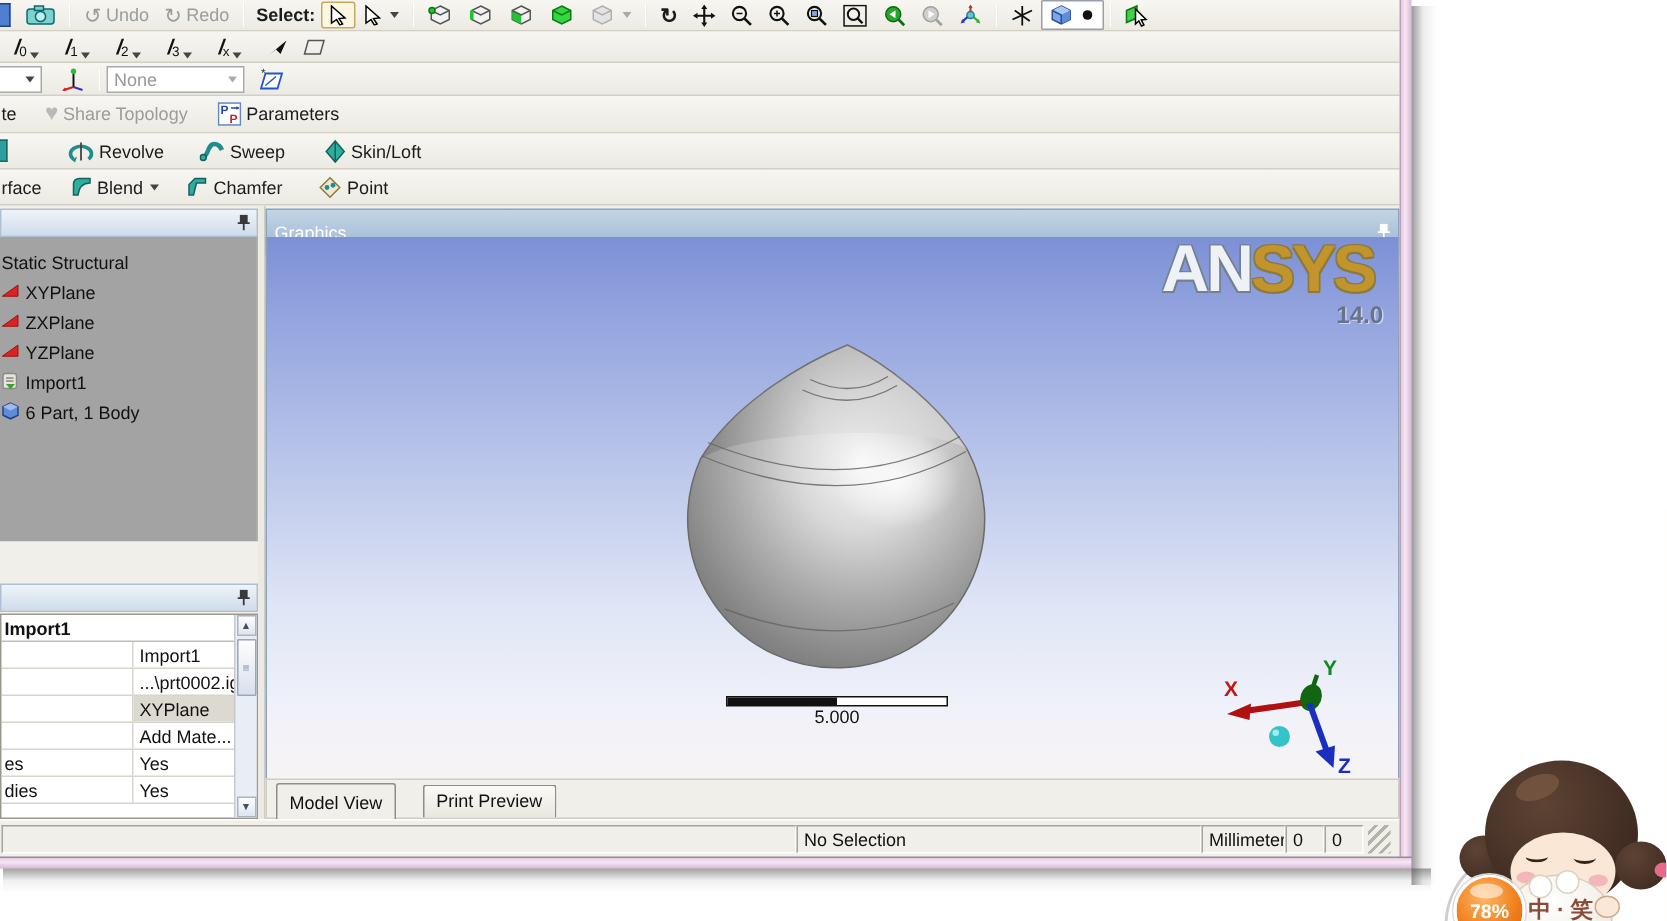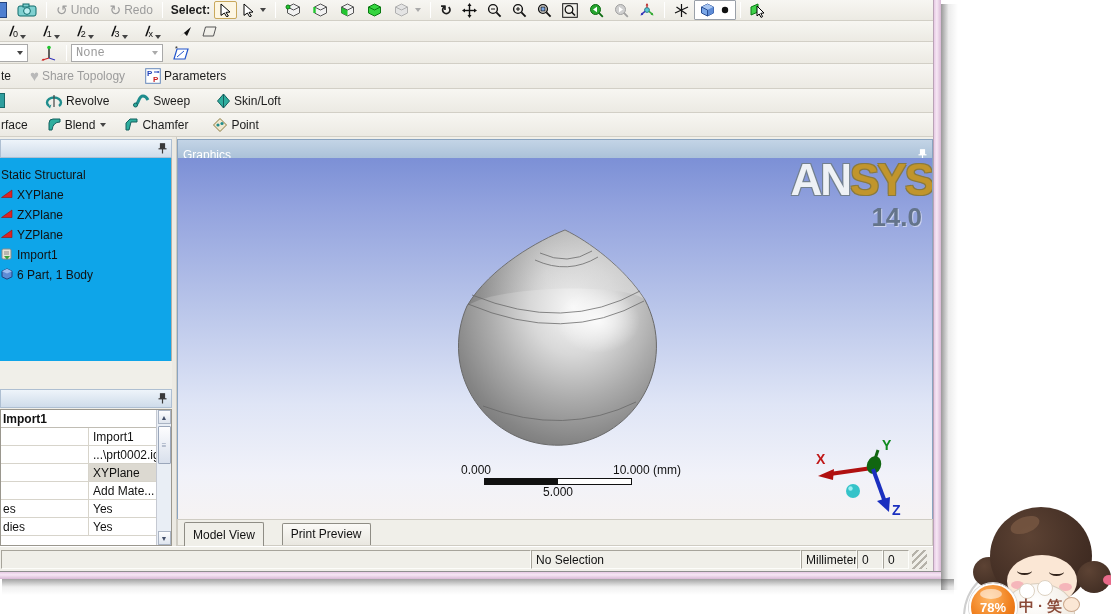--- a/index.html
+++ b/index.html
@@ -15,42 +15,42 @@
   .pink-bottom { position:absolute; left:0; top:571px; width:941px; height:8px;
                 background:linear-gradient(#e7c9e4,#f6e7f4 40%,#d9b8d6); border-top:1px solid #8f8f8f;}
   .shadow-right { position:absolute; left:941px; top:4px; width:17px; height:586px;
                 background:linear-gradient(to right, rgba(70,70,70,.55), rgba(150,150,150,.18) 45%, rgba(255,255,255,0)); }
   .shadow-bottom { position:absolute; left:2px; top:579px; width:952px; height:16px;
                 background:linear-gradient(rgba(70,70,70,.5), rgba(150,150,150,.15) 50%, rgba(255,255,255,0)); }
 
   
   .tbrow { position:absolute; left:0; width:933px; background:linear-gradient(#f7f6f2,#eceae3);
            border-bottom:1px solid #d2cfc6; display:flex; align-items:center; font-size:12px; color:#1c1c1c; }
-  .tb1{top:0;height:21px;} .tb2{top:21px;height:21px;} .tb3{top:42px;height:22px;font-family:Liberation Mono, monospace;}
+  .tb1{top:0;height:21px;} .tb2{top:21px;height:21px;} .tb3{top:42px;height:22px;}
   .tb4{top:64px;height:25px;} .tb5{top:89px;height:24px;} .tb6{top:113px;height:24px;}
   .sep { width:1px; height:16px; background:#c4c1b8; border-right:1px solid #fff; margin:0 4px; flex:none;}
   .btn { display:flex; align-items:center; gap:3px; padding:1px 4px; white-space:nowrap; flex:none; border:1px solid transparent;}
   .btn.pressed { background:#fdf6e3; border:1px solid #c9a85c; border-radius:2px;}
   .btn.sunk { background:#fff; border:1px solid #9aa0a8; border-radius:1px;}
   .gray { color:#9c9c9c; }
   .dd { width:0; height:0; border-left:3px solid transparent; border-right:3px solid transparent;
         border-top:4px solid #444; display:inline-block; margin-left:2px;}
   .dd.gray2 { border-top-color:#aaa; }
   .combo { background:#fff; border:1px solid #a9a9a9; height:18px; display:flex; align-items:center;
            justify-content:space-between; padding:0 4px; color:#9a9a9a; }
   .glyph { font-size:14px; line-height:14px; }
   svg { display:block; }
   .planebtn { font-size:12px; color:#111; display:flex; align-items:flex-end; padding:0 4px; flex:none;}
   .planebtn .num { font-size:9px; margin-left:-1px; }
   .slash { font-size:14px; font-weight:bold; transform:skewX(-10deg); }
 
   
   .panel-titlebar { position:absolute; height:19px; background:linear-gradient(#eef4fa,#cfdcea);
                     border:1px solid #aebfd2; display:flex; align-items:center; justify-content:flex-end; padding:0 4px;}
-  .tree-body { position:absolute; left:0; top:158px; width:172px; height:203px; background:#0ea5e9;
+  .tree-body { position:absolute; left:0; top:158px; width:172px; height:203px; background:#a3a3a3;
                border-right:1px solid #b3b0a7; font-size:12px; color:#111; overflow:hidden; }
   .tree-item { height:20px; display:flex; align-items:center; gap:4px; padding-left:1px; }
   .tab-strip { position:absolute; left:0; top:361px; width:176px; height:28px; background:#f0efe9; }
   .details-table { position:absolute; left:0; top:409px; width:172px; height:137px; background:#fff;
                    border:1px solid #9a978e; font-size:12px; color:#111; overflow:hidden;}
   .dt-header { height:18px; font-weight:bold; padding:2px 2px 0 2px; border-bottom:1px solid #c0bdb4; }
   .dt-row { display:flex; height:18px; border-bottom:1px solid #d7d4cb; }
   .dt-name { width:88px; border-right:1px solid #d7d4cb; padding:2px 2px 0 2px; overflow:hidden; white-space:nowrap;}
   .dt-val { flex:1; padding:2px 2px 0 4px; overflow:hidden; white-space:nowrap;}
   .dt-val.sel { background:#dcd9d1; }
@@ -65,25 +65,25 @@
   .splitter { position:absolute; left:172px; top:137px; width:5px; height:409px; background:#eceae3; border-right:1px solid #cfccc3;}
 
   
   .gfx-titlebar { position:absolute; left:177px; top:139px; width:756px; height:31px;
                   background:linear-gradient(#c3d4e6,#9cb6d0); border:1px solid #8aa4c0;
                   display:flex; align-items:center; justify-content:space-between; padding:0 5px;
                   color:#fff; font-size:12px; }
   .viewport { position:absolute; left:177px; top:158px; width:756px; height:361px;
               background:linear-gradient(180deg,#7c90d6 0%, #93a3de 14%, #bac6ea 42%, #dfe5f6 68%, #f1f2f9 88%, #f6f3f3 100%);
               border-left:1px solid #8aa4c0; border-right:1px solid #8aa4c0; overflow:hidden;}
-  .logo { position:absolute; right:0; top:2px; line-height:40px;
+  .logo { position:absolute; right:16px; top:2px; line-height:40px;
           font-weight:bold; font-size:44px; letter-spacing:-2px; }
   .logo .an { color:#eef1f5; text-shadow:-1px -1px 0 #73808f,1px -1px 0 #73808f,-1px 1px 0 #73808f,1px 1px 0 #73808f; }
   .logo .sys { color:#c1952c; text-shadow:-1px -1px 0 #8a7a3e,1px -1px 0 #8a7a3e,-1px 1px 0 #8a7a3e,1px 1px 0 #8a7a3e; }
-  .logo-ver { position:absolute; right:10px; top:44px; font-weight:bold; font-size:26px; color:#64748a;
+  .logo-ver { position:absolute; right:10px; top:44px; font-weight:bold; font-size:16px; color:#64748a;
               text-shadow:1px 1px 0 rgba(255,255,255,.5); }
   .ruler { position:absolute; left:283px; top:305px; width:220px; font-size:12px; color:#111; }
   .ruler-labels { display:flex; justify-content:space-between; }
   .ruler-bar { margin-top:1px; height:7px; border:1px solid #111; background:#fff; position:relative; width:148px; margin-left:23px;}
   .ruler-bar .half { position:absolute; left:0; top:0; width:50%; height:100%; background:#111; }
   .ruler-mid { text-align:center; width:148px; margin-left:23px; }
   .tabs2 { position:absolute; left:177px; top:519px; width:756px; height:27px; background:#f0efe9;
            border:1px solid #cfccc3; display:flex; align-items:flex-end; padding-left:6px; font-size:12px;}
   .vtab { border:1px solid #8f8d85; border-bottom:none; background:linear-gradient(#fbfaf7,#e9e7e0);
           padding:3px 8px 4px 8px; margin-right:18px; border-radius:2px 2px 0 0; color:#111;}
@@ -650,24 +650,20 @@
         <g fill="none" stroke="#666" stroke-width=".9" opacity=".85">
           <path d="M 44 82 Q 137 120 212 78"></path>
           <path d="M 40 91 Q 137 132 216 88"></path>
           <path d="M 112 40 Q 140 53 164 38"></path>
           <path d="M 107 47 Q 140 62 170 44"></path>
           <path d="M 55 193 Q 137 224 208 189"></path>
         </g>
       </svg>
 
       <div class="ruler">
-        <div class="ruler-labels">
-          <span>0.000</span>
-          <span>10.000 (mm)</span>
-        </div>
         <div class="ruler-bar">
             <div class="half"></div>
           </div>
         <div class="ruler-mid">5.000</div>
       </div>
 
       <svg class="abs" style="left:636px;top:280px" width="112" height="78" viewBox="0 0 112 78">
         <line x1="58" y1="30" x2="16" y2="36" stroke="#b01010" stroke-width="4"></line>
         <polygon points="4,38 20,31 19,42" fill="#b01010"></polygon>
         <ellipse cx="60" cy="27" rx="7" ry="9" fill="#116611" transform="rotate(20 60 27)"></ellipse>

